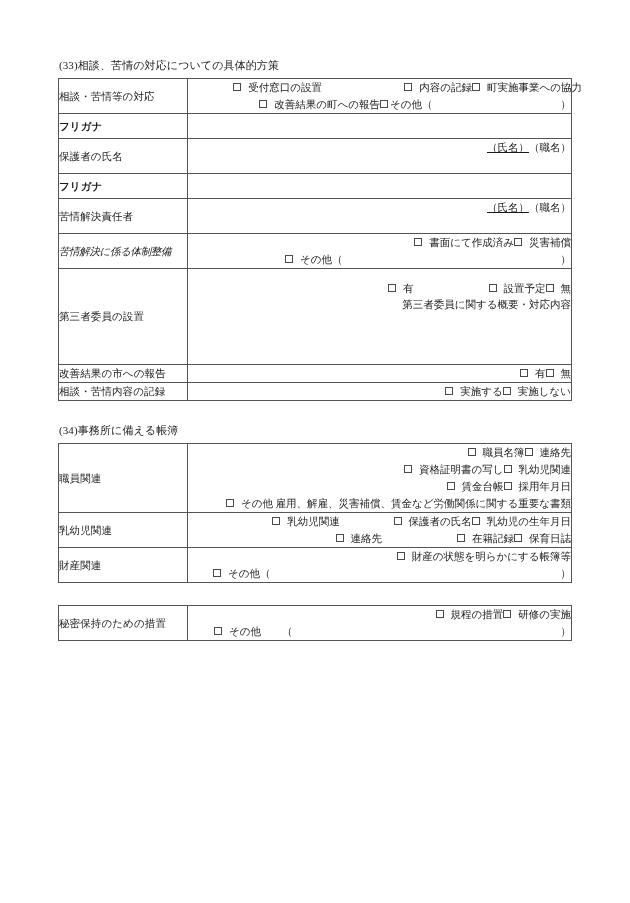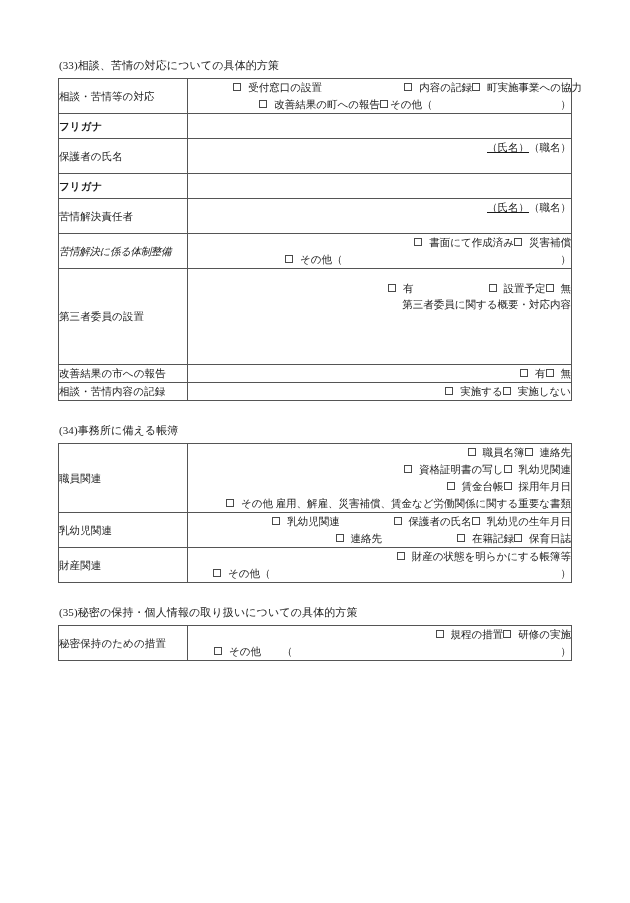--- a/index.html
+++ b/index.html
@@ -251,21 +251,20 @@
               <span class="opt"><span class="cb"></span><span>その他（</span></span><span class="paren-fill" style="width:290px"></span><span>）</span>
             </span>
           </td>
         </tr>
 
       </tbody>
     </table>
   </div>
 
   <div class="section">
-    <div class="section-heading">(35)秘密の保持・個人情報の取り扱いについての具体的方策</div>
 
     <table class="form">
       <colgroup>
           <col style="width:129px">
           <col>
         </colgroup>
       <tbody>
         <tr>
           <td class="label">秘密保持のための措置</td>
           <td class="field">

